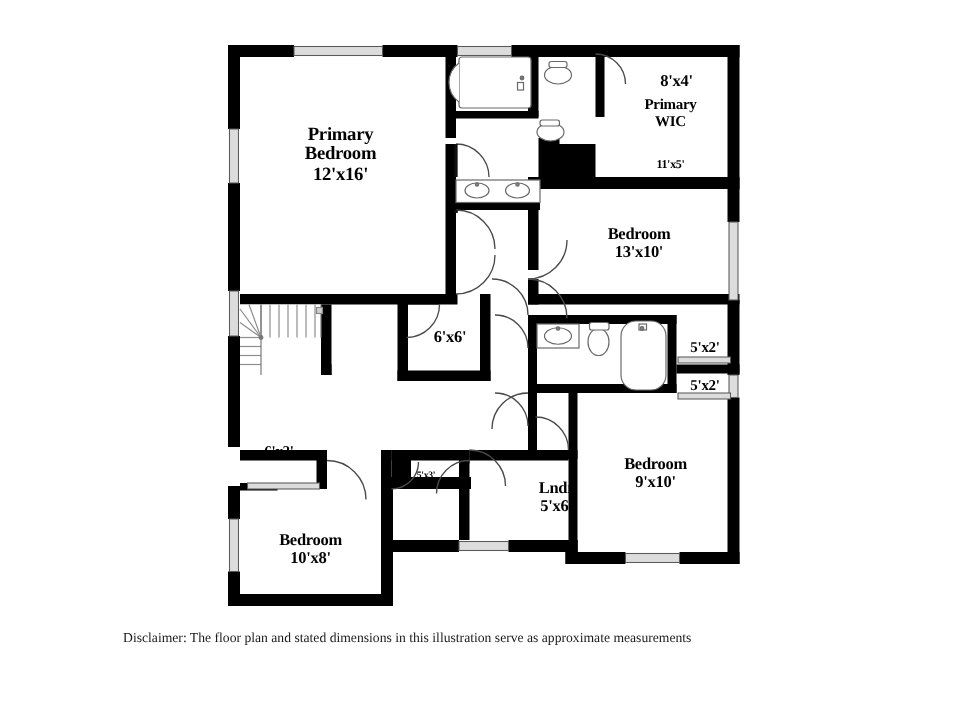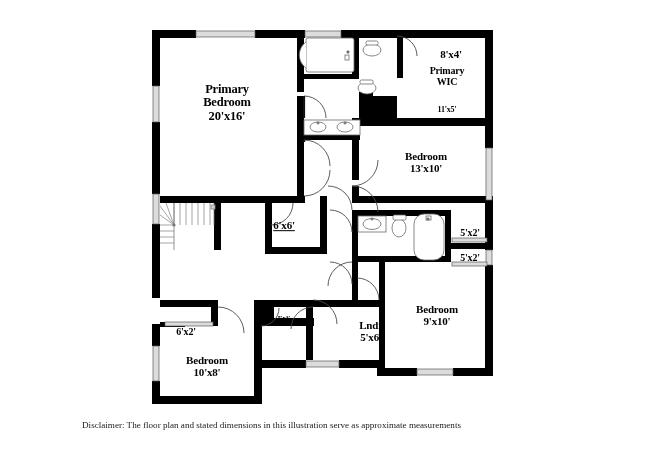--- a/index.html
+++ b/index.html
@@ -267,56 +267,56 @@
       <line x1="174" y1="203" x2="174" y2="250" stroke="#7a7a7a"></line>
       <line x1="214" y1="203" x2="214" y2="225" stroke="#7a7a7a"></line>
       <circle cx="174" cy="225" r="1.6" fill="#777" stroke="none"></circle>
       <rect x="211" y="205" width="4" height="4" fill="#cfcfcf" stroke="#888"></rect>
     </g>
   </svg>
 
   <div class="room-label lbl-lg" style="left:227px; top:103px;">
     <div>Primary</div>
     <div>Bedroom</div>
-    <div>20'x16'</div>
+    <div>12'x16'</div>
   </div>
 
   <div class="room-label lbl-md" style="left:451px; top:55px;">
     <div>8'x4'</div>
   </div>
 
   <div class="room-label lbl-sm" style="left:447px; top:90px;">
     <div>Primary</div>
     <div>WIC</div>
     <div class="lbl-xs">11'x5'</div>
   </div>
 
   <div class="room-label lbl-md" style="left:426px; top:163px;">
     <div>Bedroom</div>
     <div>13'x10'</div>
   </div>
 
-  <div class="room-label lbl-md" style="left:284px; top:226px;text-decoration:underline;">
+  <div class="room-label lbl-md" style="left:300px; top:226px;">
     <div>6'x6'</div>
   </div>
 
   <div class="room-label lbl-sm" style="left:470px; top:233px;">
     <div>5'x2'</div>
   </div>
 
   <div class="room-label lbl-sm" style="left:470px; top:258px;">
     <div>5'x2'</div>
   </div>
 
   <div class="room-label lbl-md" style="left:437px; top:316px;">
     <div>Bedroom</div>
     <div>9'x10'</div>
   </div>
 
-  <div class="room-label lbl-sm" style="left:186px; top:332px;">
+  <div class="room-label lbl-sm" style="left:186px; top:302px;">
     <div>6'x2'</div>
   </div>
 
   <div class="room-label lbl-tiny" style="left:284px; top:318px;">
     <div>5'x3'</div>
   </div>
 
   <div class="room-label lbl-md" style="left:343px; top:332px;margin-left:28px;">
     <div>Lndr</div>
     <div>5'x6'</div>

